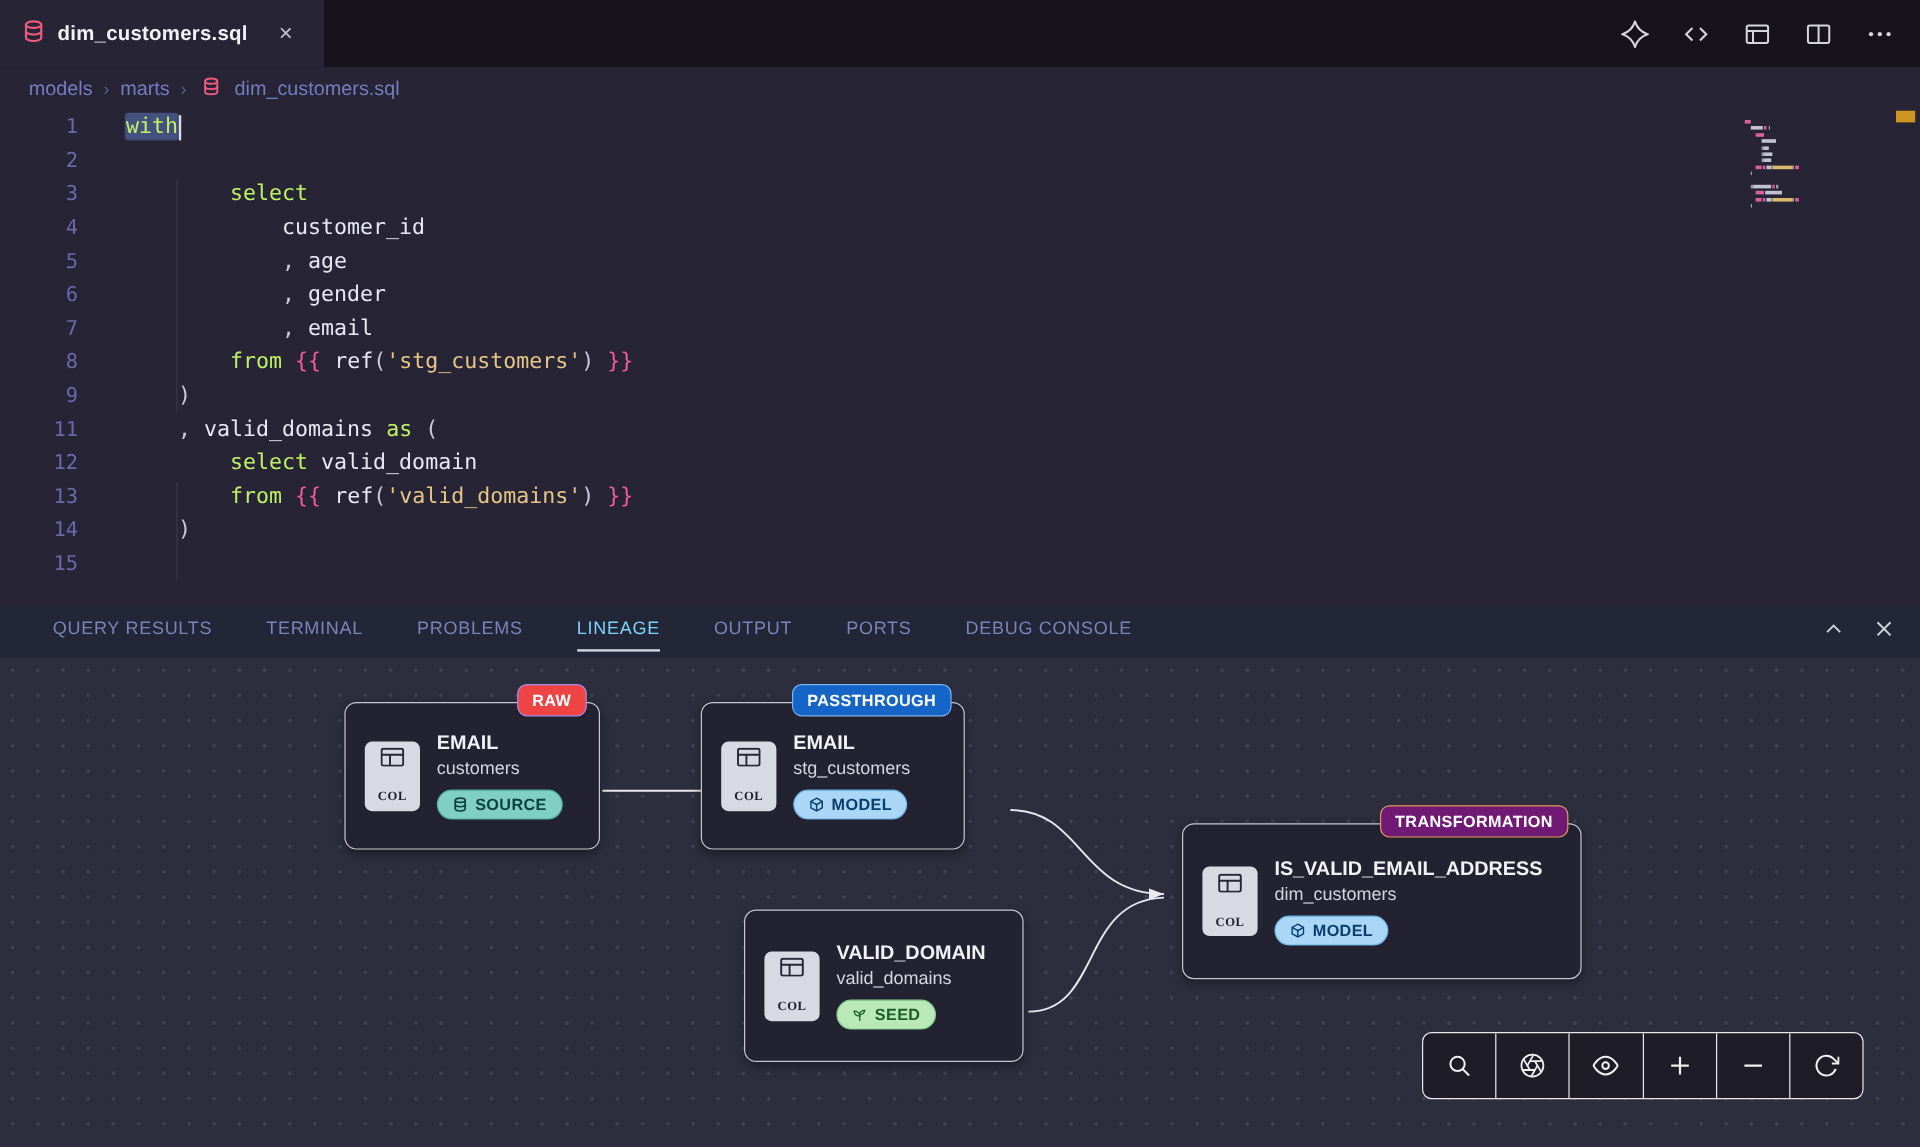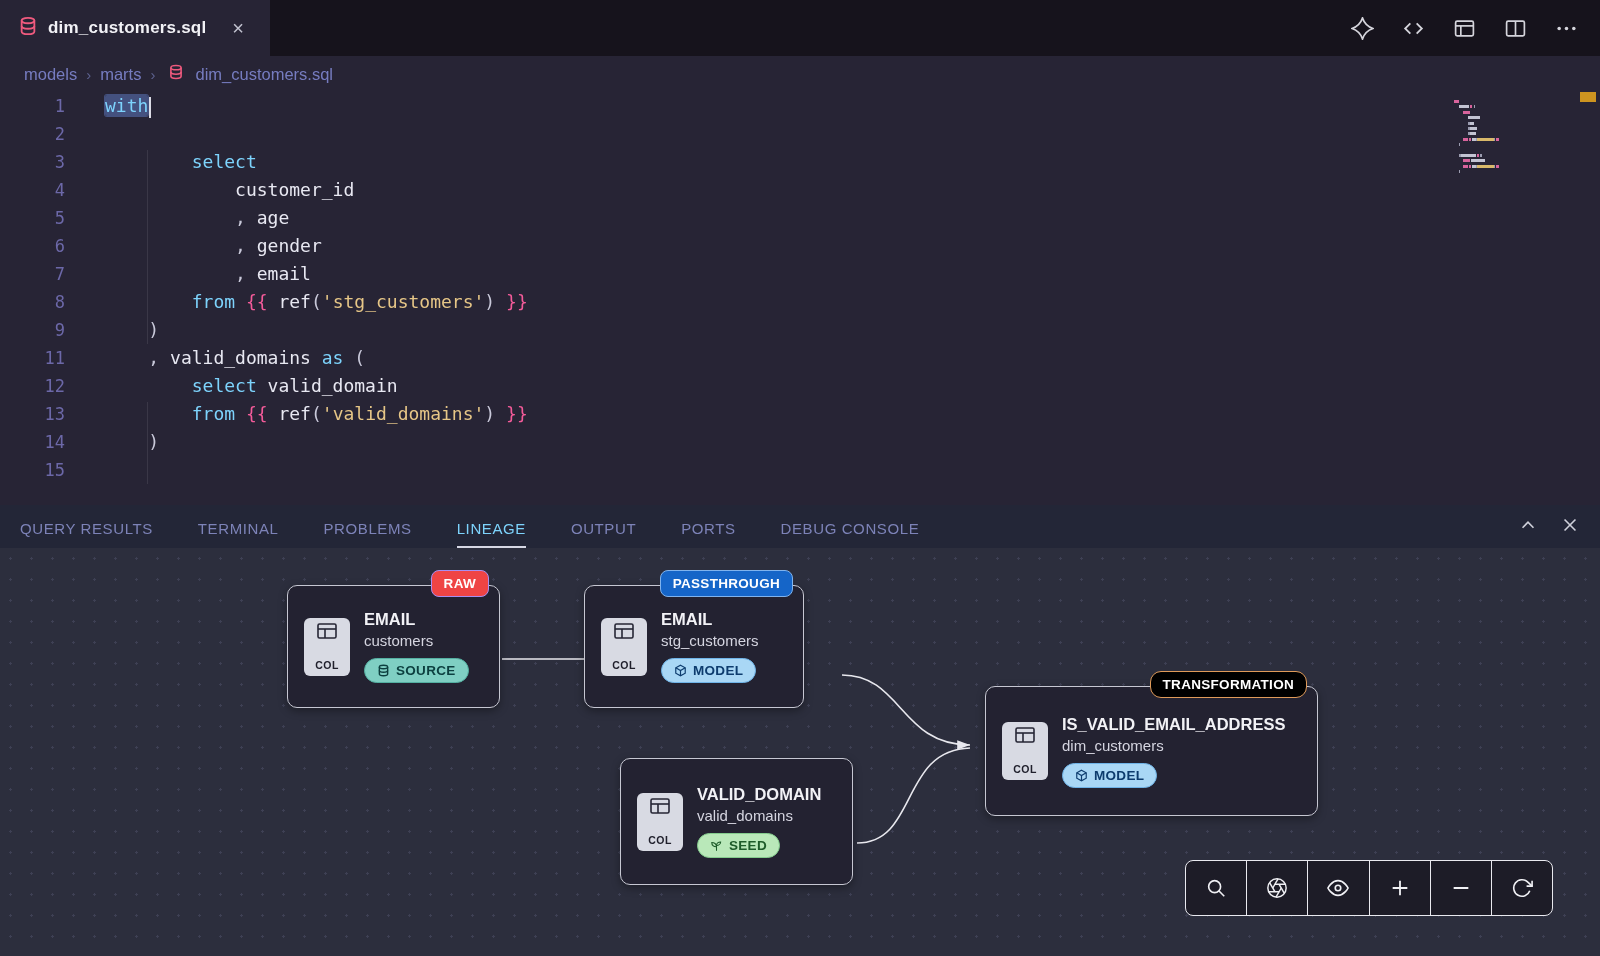--- a/index.html
+++ b/index.html
@@ -21,58 +21,58 @@
                 padding-left:24px; gap:9px; font-size:16.5px; color:#767cc0; }
   .crumb { color:#767cc0; cursor:pointer; }
   .crumb-sep { color:#5d628f; font-size:15px; }
   .breadcrumb .dbicon { margin:0 2px 0 4px; }
 
   
   .editor { position:relative; height:413px; background:#272435; overflow:hidden; }
   .line { display:flex; height:28px; line-height:28px; font-family:"DejaVu Sans Mono", monospace; font-size:18px; }
   .ln { flex:0 0 65px; text-align:right; color:#6c68a8; font-size:17px; }
   .codeseg { white-space:pre; padding-left:40px; }
-  .tok-kw   { color:#7dd3fc; }
+  .tok-kw   { color:#bef264; }
   .tok-id   { color:#e8e8f2; }
   .tok-pun  { color:#c9c9da; }
   .tok-str  { color:#e6c687; }
   .tok-brace{ color:#f45b9a; }
   .tok-ws   { color:#c9c9da; }
   .sel { background:#44517f; box-shadow:0 0 0 1px #44517f; border-radius:2px; }
   .caret { display:inline-block; width:2px; height:21px; background:#dcdce6; vertical-align:middle; margin-left:1px; }
   .guide { position:absolute; width:1px; background:rgba(255,255,255,.09); }
   .minimap { position:absolute; top:8px; right:58px; width:88px; }
   .mrow { display:flex; height:3px; margin-bottom:2.4px; }
   .mrow span { height:100%; display:block; }
   .ruler-marker { position:absolute; top:0; right:4px; width:16px; height:10px; background:#cd9420; }
 
   
-  .panelbar { height:43px; background:#232637; display:flex; align-items:flex-end;
-              padding-left:20px; gap:45px; position:relative; }
+  .panelbar { height:43px; background:#232637; display:flex; align-items:flex-start;
+              padding-left:44px; gap:45px; position:relative; }
   .ptab { color:#7d83b8; font-size:15px; letter-spacing:.6px; cursor:pointer;
           padding:10px 0 9px; border-bottom:2px solid transparent; }
   .ptab.active { color:#7dd3fc; border-bottom-color:#d6d7e4; }
   .panel-actions { position:absolute; right:20px; top:0; height:100%; display:flex; align-items:center; gap:22px; }
 
   
   .canvas { position:relative; height:408px; background:#2c2e3d;
             background-image:radial-gradient(circle, #3e4054 1.3px, transparent 1.3px);
             background-size:21px 21px; overflow:hidden; }
   .edges { position:absolute; inset:0; pointer-events:none; }
 
   .node { position:absolute; background:#232231; border:1.5px solid #c6c7d2; border-radius:10px;
           display:flex; align-items:center; gap:14px; padding:14px 16px;
           box-shadow:0 3px 8px rgba(0,0,0,.35); cursor:pointer; }
   .tag { position:absolute; top:-16px; right:10px; color:#fff; font-size:13.5px; font-weight:700;
          letter-spacing:.3px; padding:5px 12px; border-radius:8px; border:1px solid; }
   .tag-raw { background:#ef4444; border-color:#a88ef0; }
   .tag-passthrough { background:#1565c8; border-color:#7fb3ee; }
-  .tag-transformation { background:#000000; border-color:#e09b5a;border-radius:11px; }
+  .tag-transformation { background:#701a75; border-color:#e09b5a; }
   .chip { width:46px; height:58px; background:#d8dae3; border-radius:6px; display:flex; flex-direction:column;
-          align-items:center; justify-content:center; gap:20px; flex:0 0 46px; }
+          align-items:center; justify-content:center; gap:20px; flex:0 0 46px;font-family:Liberation Serif, serif; }
   .chip-label { font-size:10.5px; font-weight:700; color:#20202c; letter-spacing:.5px; }
   .ninfo { display:flex; flex-direction:column; align-items:flex-start; }
   .ntitle { color:#f2f2f6; font-size:16.5px; font-weight:600; }
   .nsub { color:#d5d5e0; font-size:15px; margin-top:3px; }
   .badge { display:inline-flex; align-items:center; gap:6px; padding:4px 12px; border-radius:14px;
            font-size:13.5px; font-weight:700; margin-top:9px; letter-spacing:.3px; }
   .badge-source { background:#7fcfc3; color:#0c3f3f; border:1px solid #54b0a2; }
   .badge-model  { background:#a9d7f5; color:#0d3c6e; border:1px solid #6fb4e8; }
   .badge-seed   { background:#b9e8b9; color:#1e5c2a; border:1px solid #84cc8d; }
 

